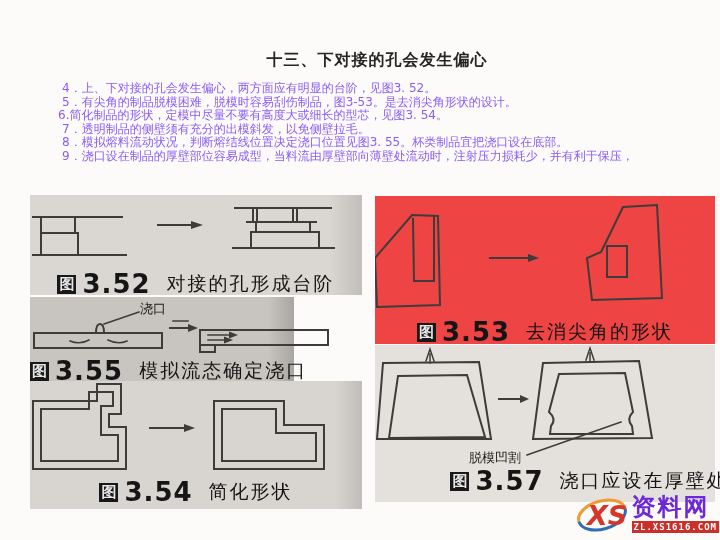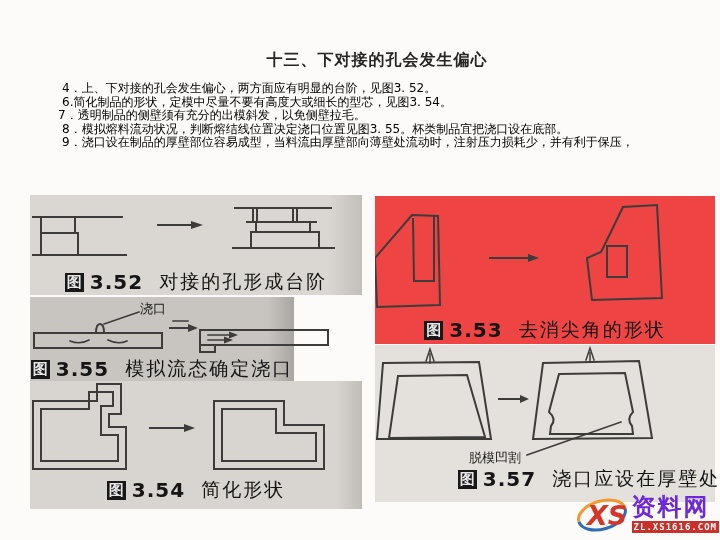--- a/index.html
+++ b/index.html
@@ -7,21 +7,21 @@
     width:720px;height:540px;position:relative;overflow:hidden;
     background:#fcfbf9;
     font-family:"DejaVu Sans","Liberation Sans",sans-serif;
   }
   .title{
     position:absolute;top:50px;left:0;width:686px;padding-left:34px;
     text-align:center;font-size:16px;font-weight:bold;color:#262626;
     letter-spacing:1px;white-space:nowrap;
   }
   .body-text{
-    position:absolute;top:82px;left:58px;font-size:12px;color:#000000;
+    position:absolute;top:82px;left:58px;font-size:12px;color:#8b5cf6;
     line-height:13.5px;white-space:nowrap;
   }
   .body-text div{padding-left:4px;}
   .body-text div:nth-child(3){padding-left:0;}
   .panel{position:absolute;}
   #p352{left:30px;top:195px;width:332px;height:100px;
         background:linear-gradient(90deg,#dad7d2 90%,#c2bfba 100%);}
   #p355{left:30px;top:297px;width:264px;height:84px;
         background:linear-gradient(90deg,#c8c5c0 90%,#a9a6a2 100%);}
   #p354{left:30px;top:381px;width:332px;height:128px;
@@ -32,40 +32,41 @@
   svg.diagram path, svg.diagram line{stroke:#3e3c3a;stroke-width:2;fill:none;stroke-linecap:square;}
   svg.diagram path.thin{stroke-width:1.5;}
   svg.diagram polygon{fill:#3e3c3a;stroke:none;}
   .caption{
     position:absolute;left:0;width:100%;text-align:center;color:#151515;white-space:nowrap;
   }
   .caption .tag{
     display:inline-block;background:#181818;color:#e6e6e6;font-size:15px;font-weight:bold;
     width:19px;height:19px;line-height:19px;text-align:center;vertical-align:middle;margin-right:6px;
   }
-  .caption .num{font-size:20px;font-weight:bold;margin-right:16px;letter-spacing:1px;vertical-align:middle;}
+  .caption .num{font-size:26px;font-weight:bold;margin-right:16px;letter-spacing:1px;vertical-align:middle;}
   .caption .cap{font-size:19px;font-weight:normal;letter-spacing:2px;vertical-align:middle;}
   .anno{position:absolute;font-size:13px;color:#181818;white-space:nowrap;font-weight:500;}
   .watermark{position:absolute;right:1px;bottom:3px;display:flex;align-items:center;z-index:5;}
   .wm-logo{width:56px;height:46px;margin-right:2px;flex:none;}
   .wm-name{font-size:24px;font-weight:bold;color:#6d28d9;letter-spacing:2px;line-height:25px;}
   .wm-url{
     background:#c9302a;color:#ffffff;font-family:"DejaVu Sans Mono","Liberation Mono",monospace;
     font-size:9px;font-weight:bold;letter-spacing:1px;padding:1px 2px;margin-top:1px;text-align:center;
   }
 </style>
 </head>
 <body>
 
 <div>
 
   <div class="title">十三、下对接的孔会发生偏心</div>
 
   <div class="body-text">
     <div>4．上、下对接的孔会发生偏心，两方面应有明显的台阶，见图3. 52。</div>
+    <div>5．有尖角的制品脱模困难，脱模时容易刮伤制品，图3-53。是去消尖角形状的设计。</div>
     <div>6.简化制品的形状，定模中尽量不要有高度大或细长的型芯，见图3. 54。</div>
     <div>7．透明制品的侧壁须有充分的出模斜发，以免侧壁拉毛。</div>
     <div>8．模拟熔料流动状况，判断熔结线位置决定浇口位置见图3. 55。杯类制品宜把浇口设在底部。</div>
     <div>9．浇口设在制品的厚壁部位容易成型，当料流由厚壁部向薄壁处流动时，注射压力损耗少，并有利于保压，</div>
   </div>
 
   <div class="panel" id="p352">
     <svg class="diagram" width="332" height="74" viewBox="0 0 332 74">
       <path d="M3,22 H92 M3,60 H96 M11,22 V60 M45,22 V38 M48,38 V60 M11,38 H48"></path>
       <path d="M128,30 H163"></path>

